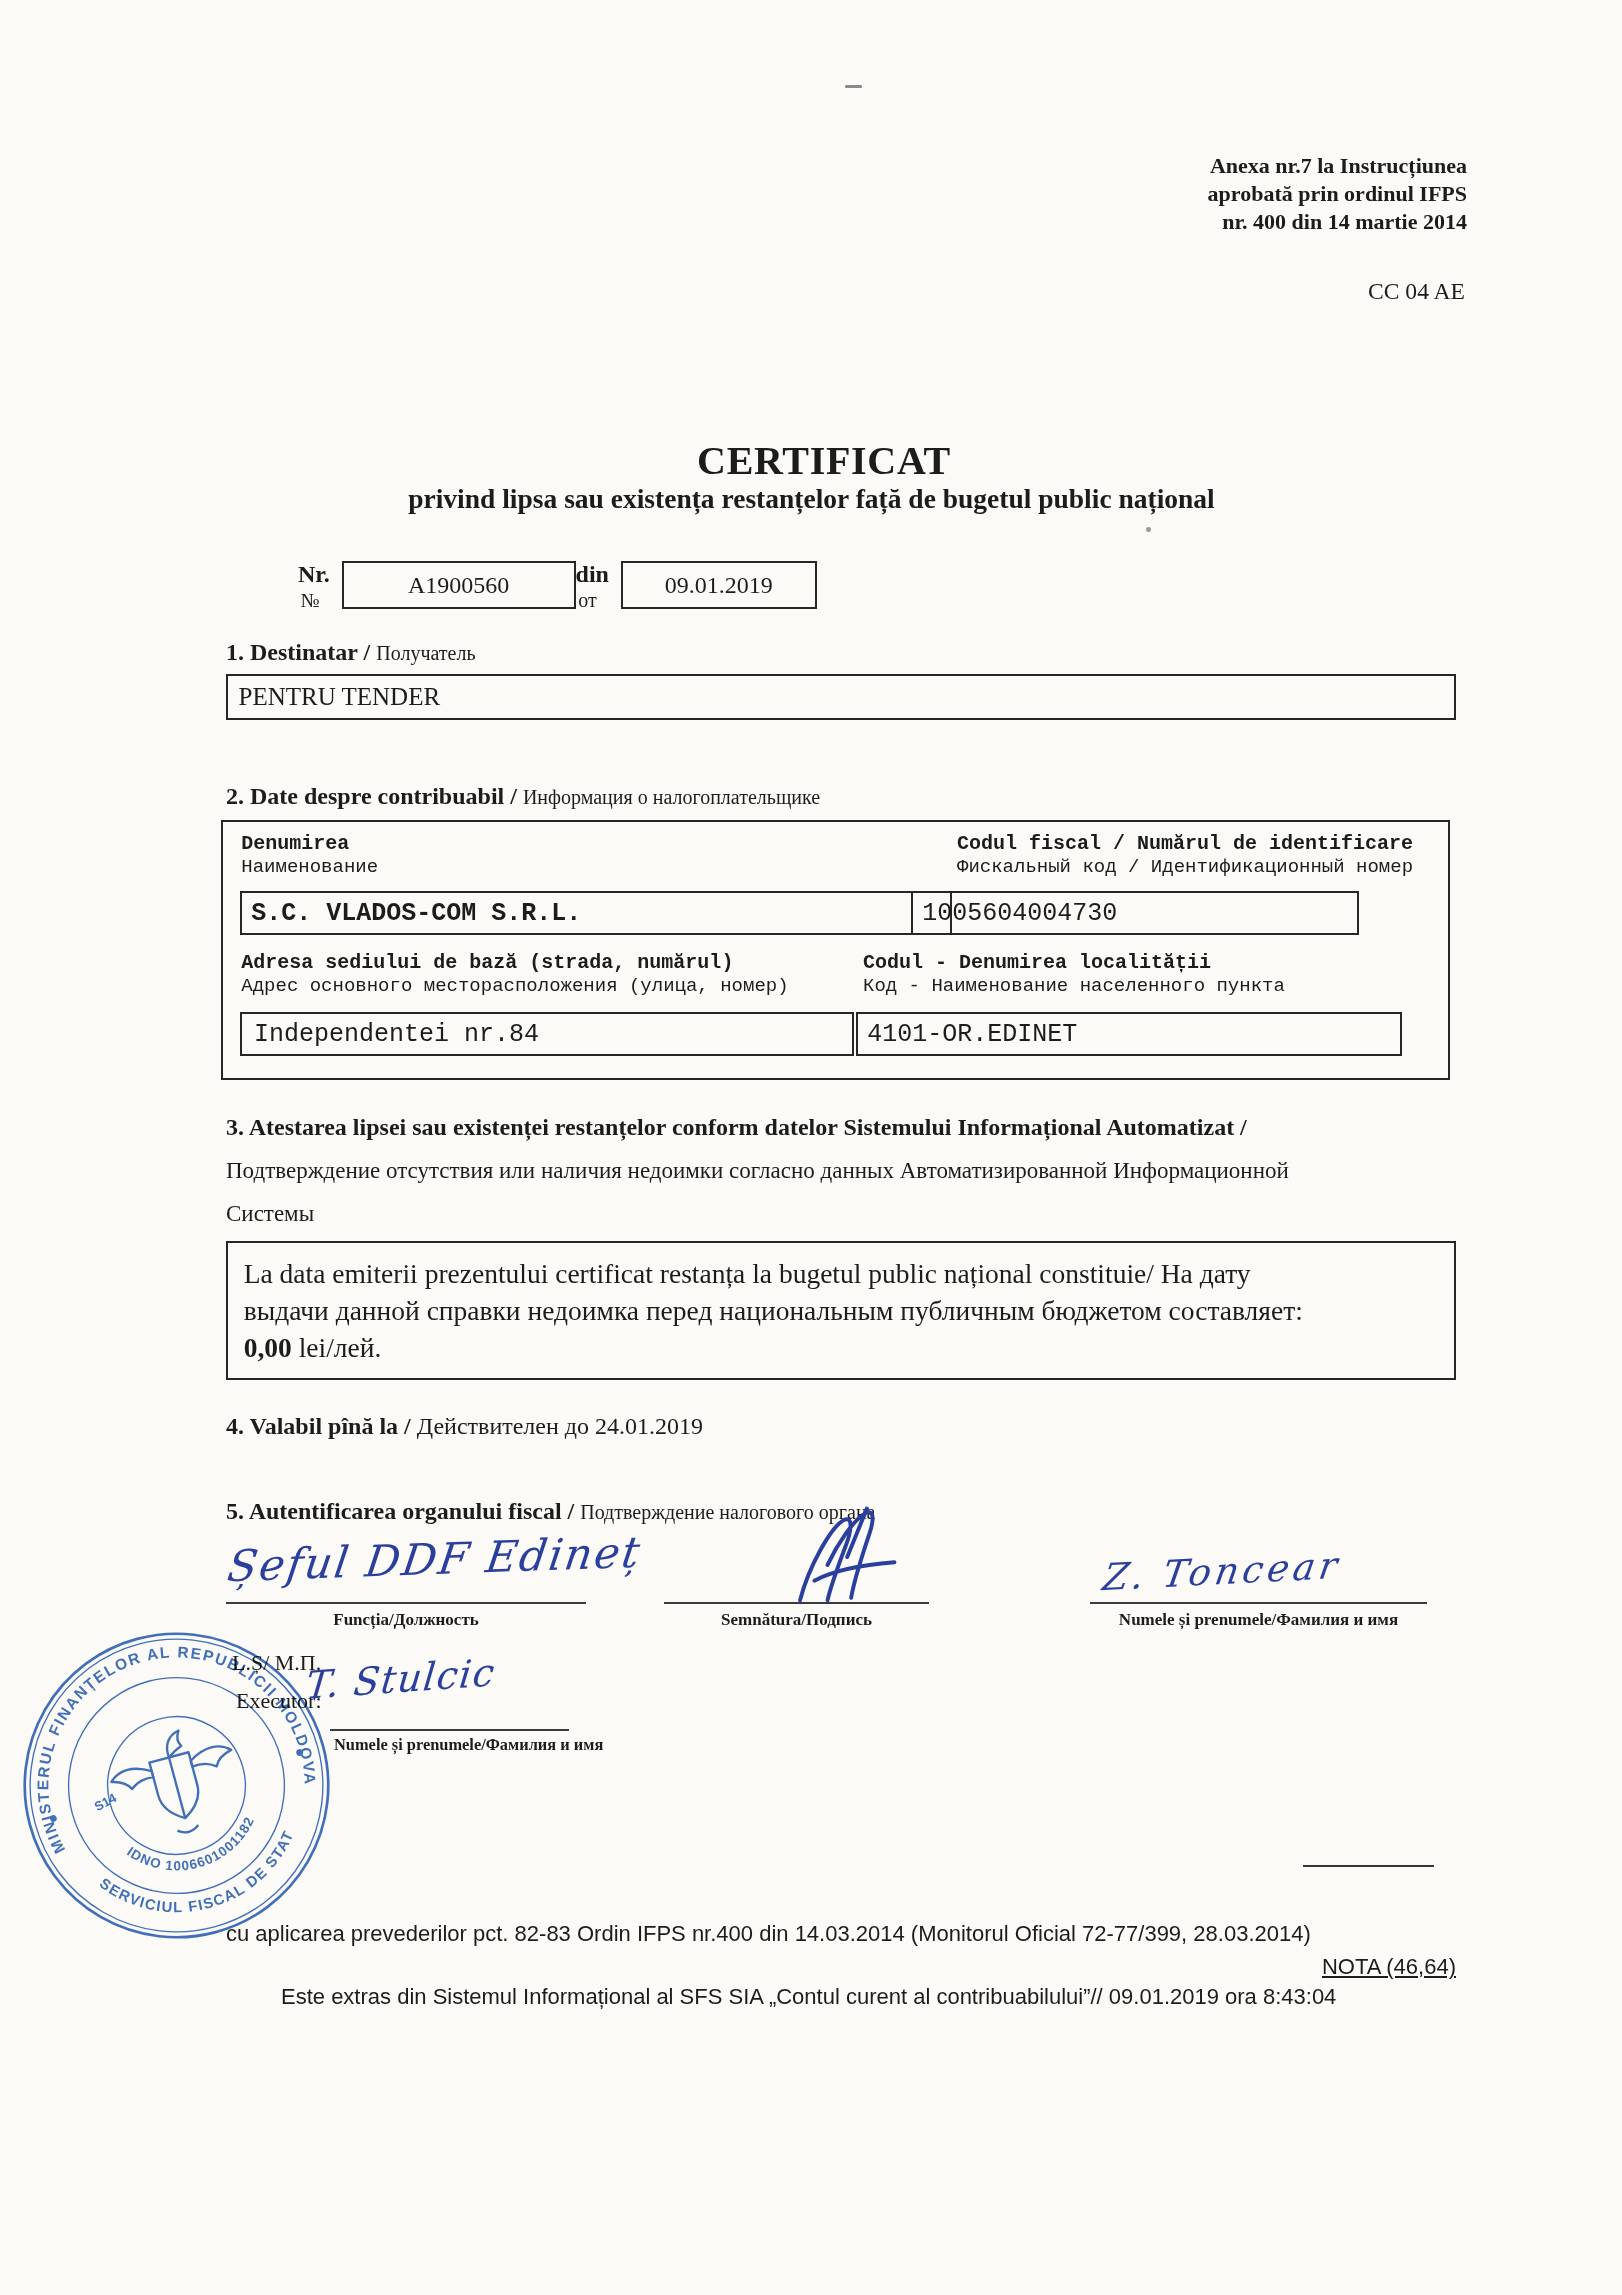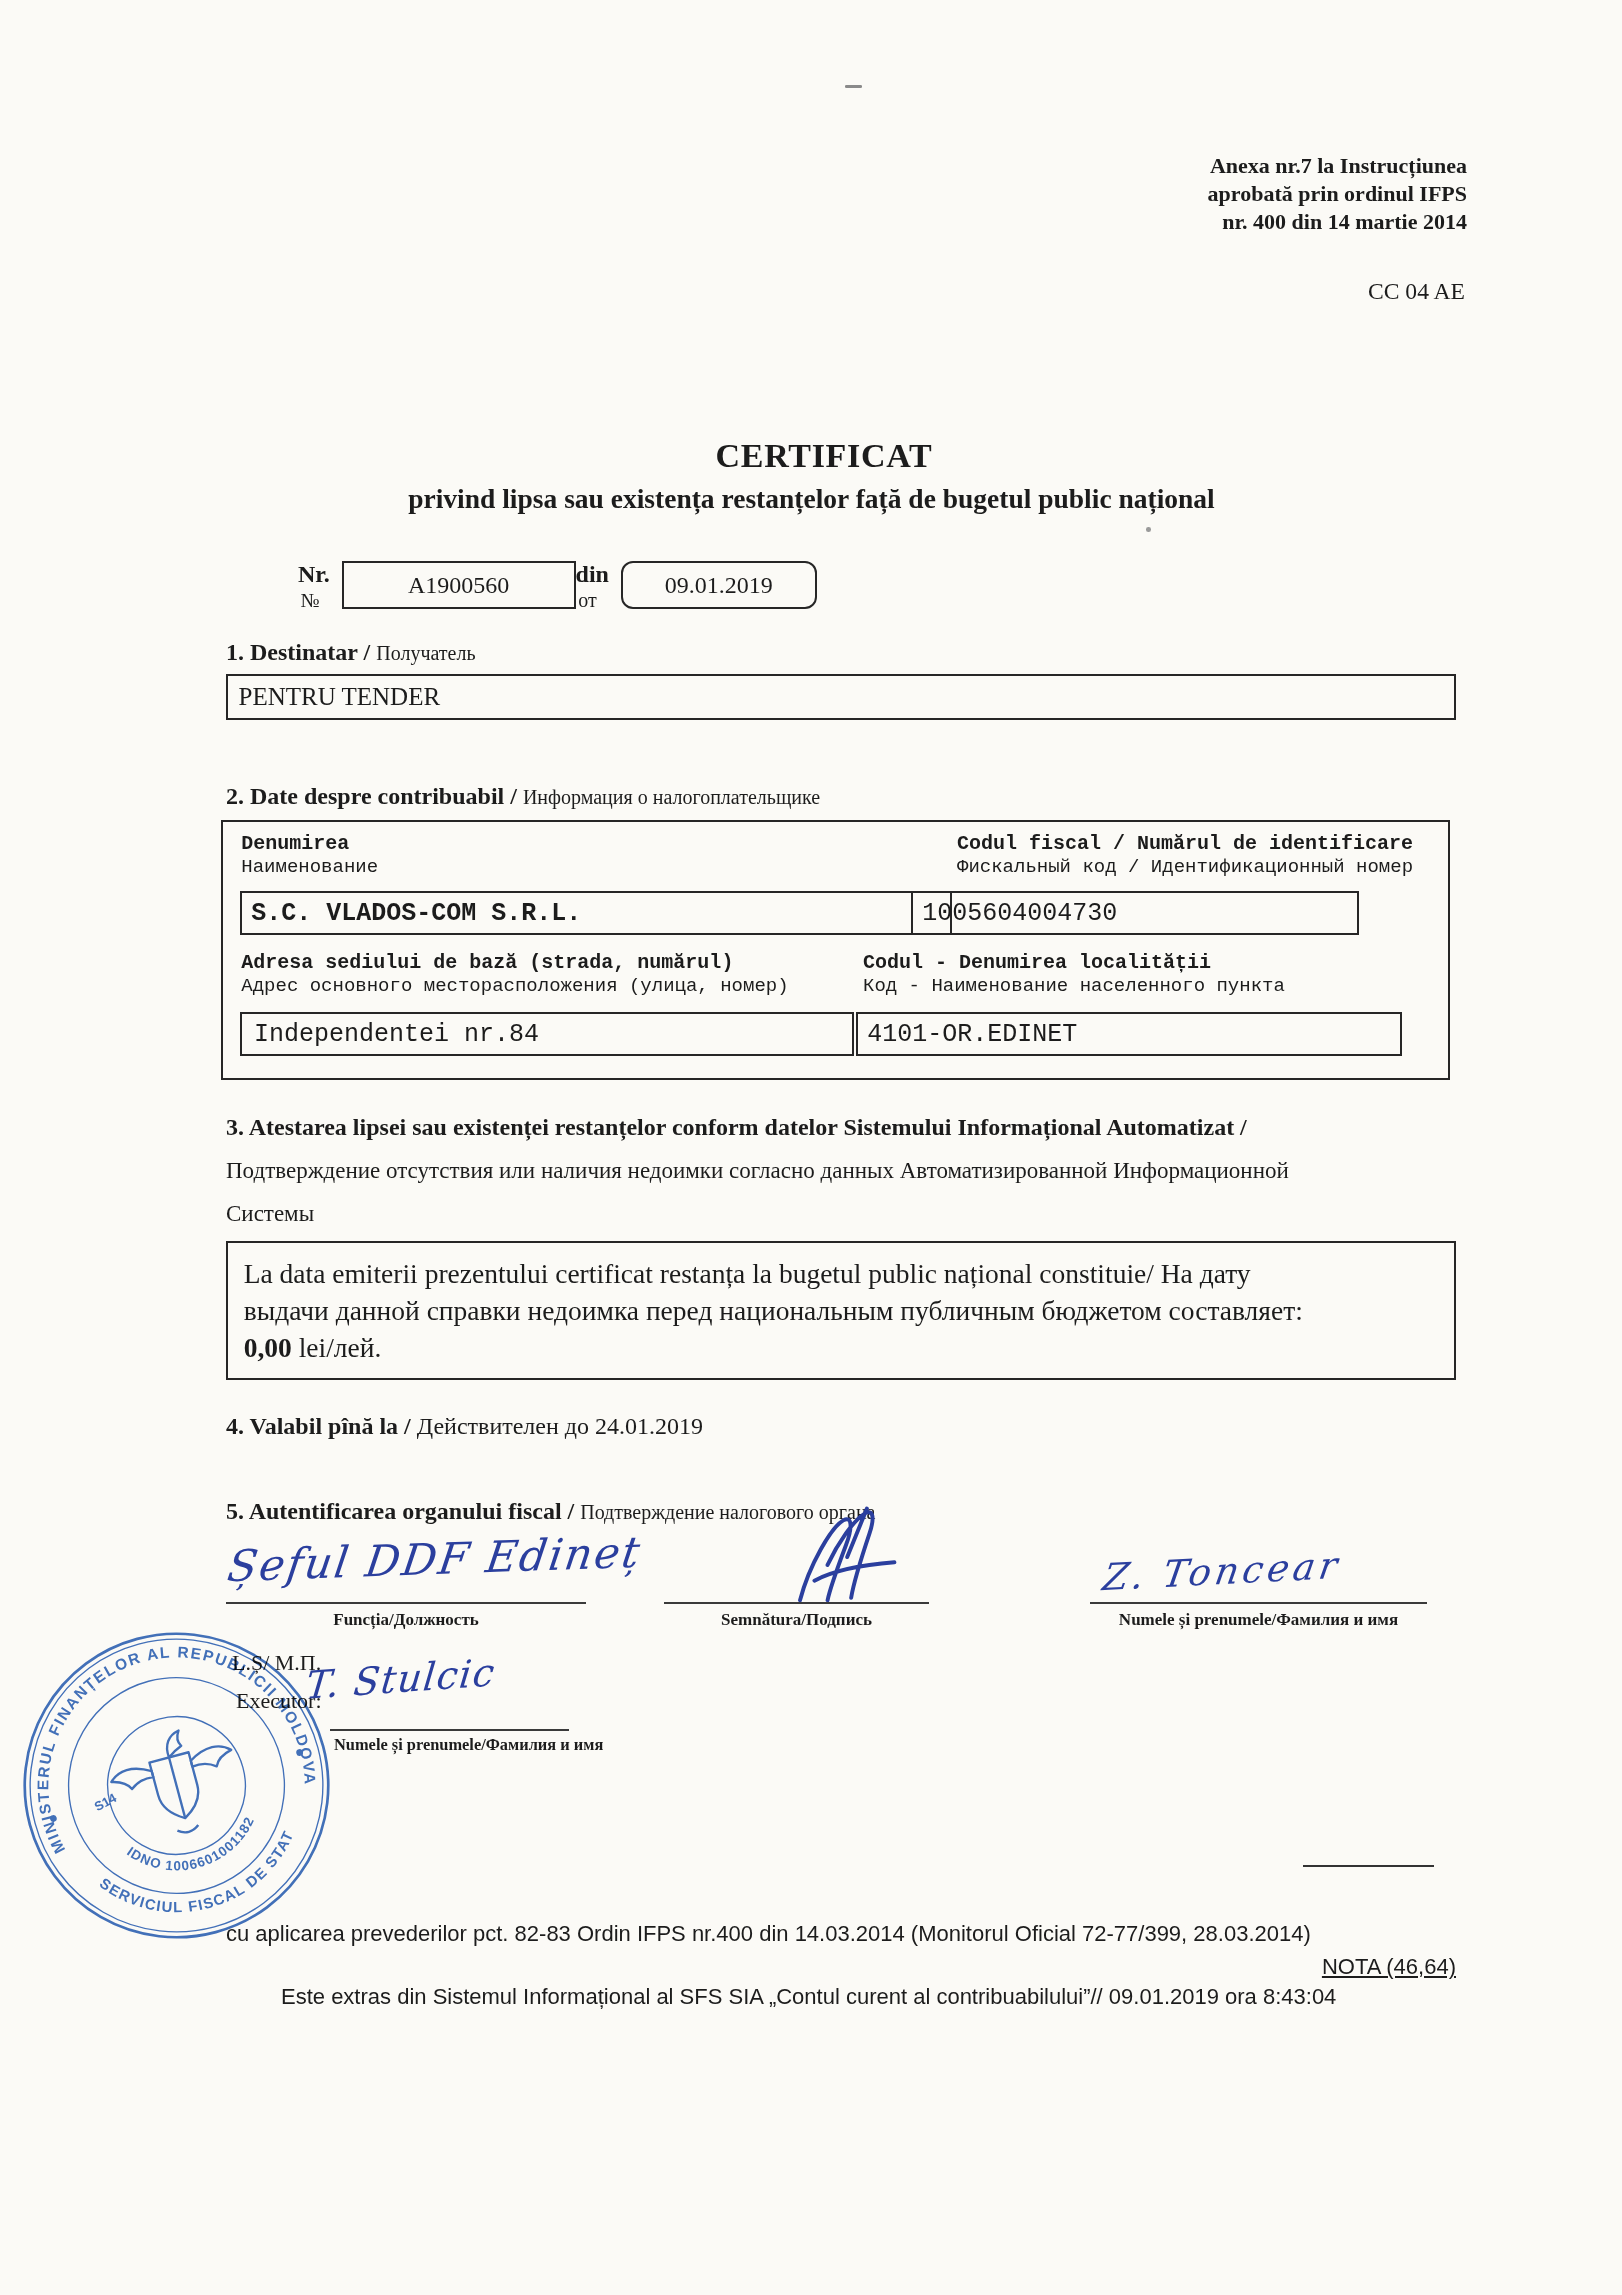--- a/index.html
+++ b/index.html
@@ -10,30 +10,30 @@
     font-family:"Liberation Serif", serif;
     color:#1c1c1c;
     overflow:hidden;
   }
   .abs { position:absolute; }
   .b { font-weight:bold; }
   .box { border:2px solid #262626; }
 
   #annex { top:152px; right:156px; text-align:right; font-weight:bold; font-size:22px; line-height:28px; }
   #cc { top:278px; right:158px; font-size:23.6px; }
-  #title { top:437px; left:0; width:100%; text-align:center; font-size:34px; font-weight:bold; letter-spacing:0.7px;padding-left:25px; }
+  #title { top:437px; left:0; width:100%; text-align:center; font-size:40px; font-weight:bold; letter-spacing:0.7px;padding-left:25px; }
   #subtitle { top:483px; left:0; width:100%; text-align:center; font-size:27.5px; font-weight:bold; }
 
   #nr-row { top:561px; left:298px; display:flex; align-items:flex-start; }
   .nr-labelcol { display:flex; flex-direction:column; align-items:flex-start; margin-right:11.8px; }
   .nr-labelcol .ro { font-weight:bold; font-size:24px; line-height:27.5px; }
   .nr-labelcol .ru { font-size:20px; line-height:22px; margin-left:2.6px; }
   .nr-box { width:234px; height:48px; display:flex; align-items:center; justify-content:center; font-size:24px; }
   #din-col { }
-  #date-box { width:196px;border-radius:12px; }
+  #date-box { width:196px; }
 
   #s1-head { top:639px; left:226px; font-size:24px; }
   .ru-label { font-size:20px; font-weight:normal; }
   #s1-box { top:674px; left:226px; width:1230px; height:46px; font-size:25px; display:flex; align-items:center; padding-left:10.5px; }
 
   #s2-head { top:783px; left:226px; font-size:24px; }
   #s2-box { top:820px; left:221px; width:1229px; height:260px;font-family:Liberation Mono, monospace; }
   .s2-cell { position:absolute; }
   .s2-label-ro { font-weight:bold; font-size:20px; line-height:25px; }
   .s2-label-ru { font-size:19px; line-height:23px; }

